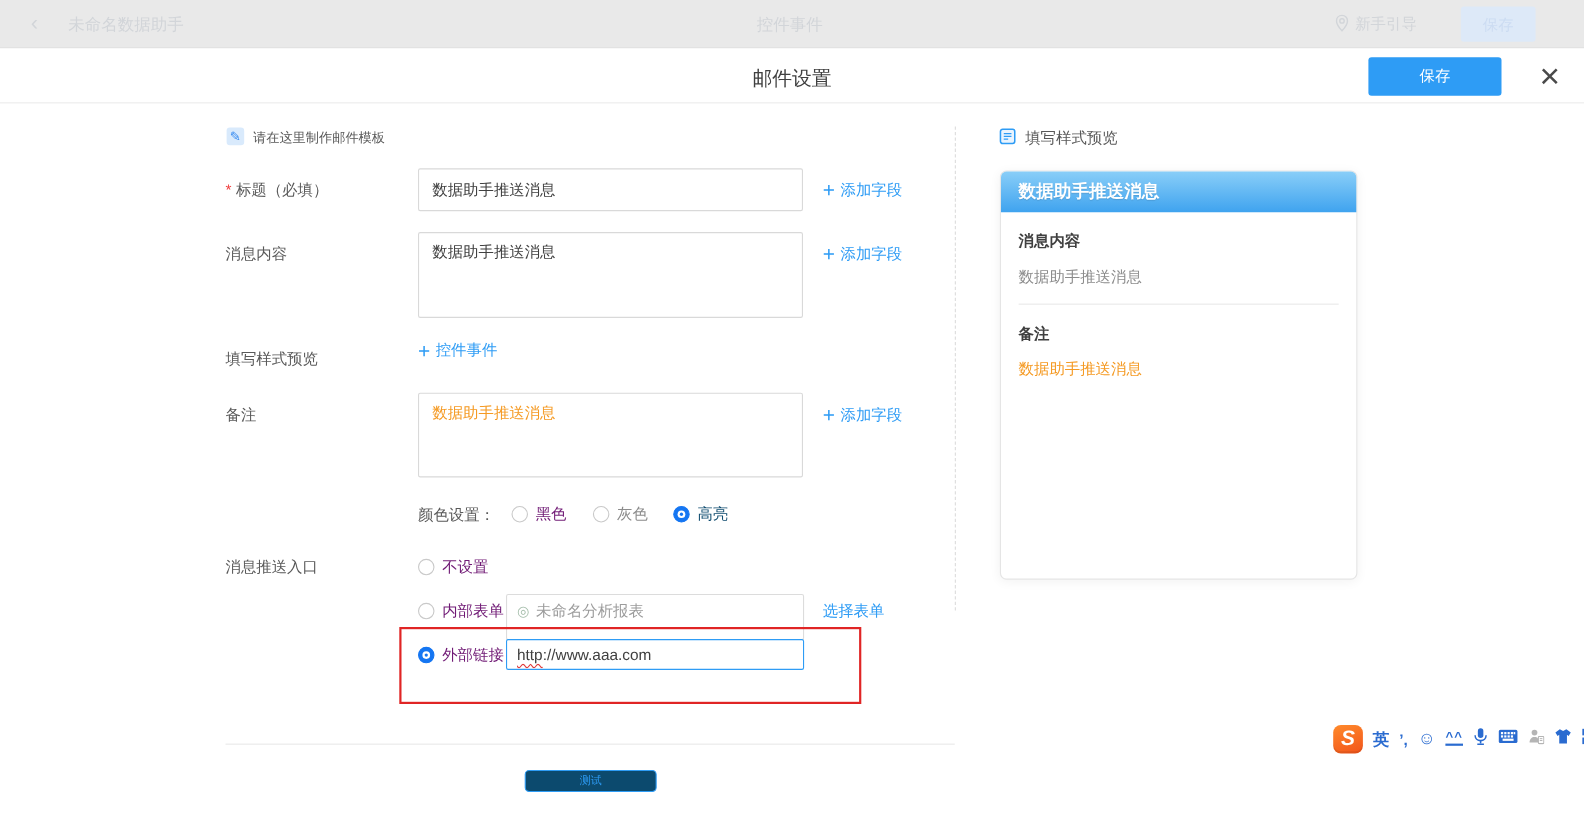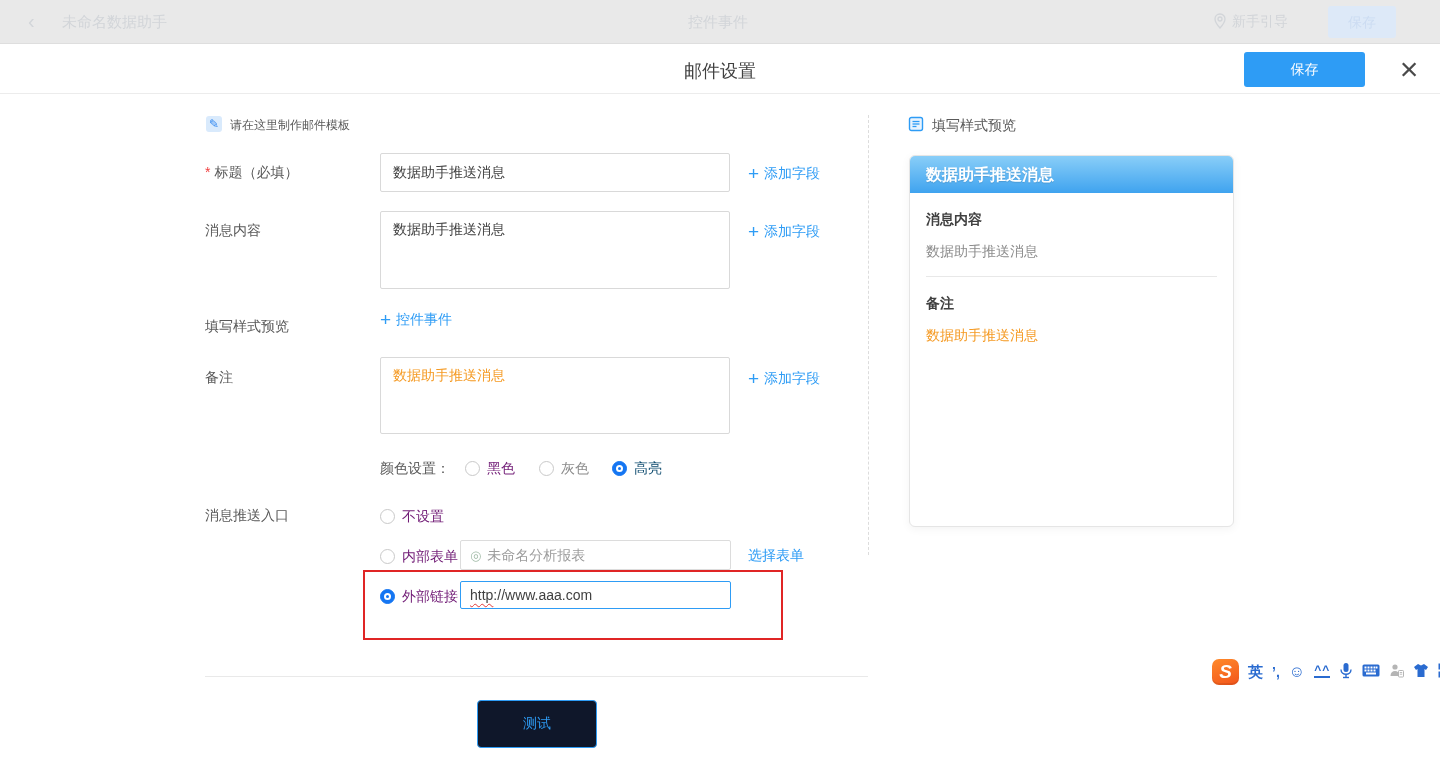--- a/index.html
+++ b/index.html
@@ -37,31 +37,31 @@
 
   .radio { display:inline-block; width:15px; height:15px; border:1px solid #c9c9c9; border-radius:50%; background:#fff; vertical-align:-3px; position:relative; }
   .radio.on { border:1px solid #1576f2; background:#1576f2; }
   .radio.on::after { content:""; position:absolute; left:3px; top:3px; width:7px; height:7px; background:#fff; border-radius:50%; }
   .radio.on::before { content:""; position:absolute; left:5px; top:5px; width:3px; height:3px; background:#1576f2; border-radius:50%; z-index:2; }
 
   .opt-label { font-size:14px; margin-left:7px; color:#701a75; }
   .opt-label.grey { color:#8c8c8c; }
   .opt-label.orange { color:#0c4a6e; }
 
-  .innerform-input { position:absolute; left:460px; top:540px; width:271px; height:30px; border:1px solid #dcdcdc; border-radius:2px; background:#fff; font-size:14px; color:#9c9c9c; line-height:28px; padding-left:9px; }
+  .innerform-input { position:absolute; left:460px; top:540px; width:271px; height:42px; border:1px solid #dcdcdc; border-radius:2px; background:#fff; font-size:14px; color:#9c9c9c; line-height:28px; padding-left:9px; }
   .innerform-input .circ { color:#a4bdaa; margin-right:6px; font-size:13px; }
   .extlink-input { position:absolute; left:460px; top:581px; width:271px; height:28px; border:1px solid #2e9cf5; border-radius:2px; background:#fff; font-size:14px; color:#404040; line-height:26px; padding-left:9px; }
   .wavy { text-decoration:underline; text-decoration-style:wavy; text-decoration-color:#e03a3a; text-decoration-thickness:1px; text-underline-offset:3px; }
 
   .red-annotation { position:absolute; left:363px; top:570px; width:420px; height:70px; border:2px solid #e02525; }
 
   .vdash { position:absolute; left:868px; top:115px; height:440px; border-left:1px dashed #dcdcdc; }
   .hdivider { position:absolute; left:205px; top:676px; width:663px; border-top:1px solid #e9e9e9; }
 
-  .testbtn { position:absolute; left:477px; top:700px; width:120px; height:48px; background:#0f172a; border:1px solid #2e9cf5; border-radius:4px; color:#2e9cf5; font-size:14px; cursor:pointer; }
+  .testbtn { position:absolute; left:477px; top:700px; width:120px; height:20px; background:#0c4a6e; border:1px solid #2e9cf5; border-radius:4px; color:#2e9cf5; font-size:10px; cursor:pointer; }
 
   
   .pv-icon { position:absolute; left:908px; top:116px; width:16px; height:16px; }
   .pv-heading { position:absolute; left:932px; top:117px; font-size:14px; color:#595959; }
   .pv-card { position:absolute; left:909px; top:155px; width:325px; height:372px; background:#fff; border:1px solid #e5e5e5; border-radius:6px; box-shadow:0 2px 10px rgba(0,0,0,0.05); }
   .pv-head { height:37px; border-radius:5px 5px 0 0; background:linear-gradient(180deg,#89cef8 0%,#3fa3ef 100%); color:#fff; font-size:16px; font-weight:bold; line-height:37px; padding-left:16px; text-shadow:0 1px 1px rgba(0,0,0,0.12); }
   .pv-body { padding:18px 16px 0 16px; }
   .pv-label { font-size:14px; font-weight:bold; color:#404040; }
   .pv-value { font-size:14px; color:#8c8c8c; margin-top:14px; }
   .pv-value.orange { color:#f59a23; }

